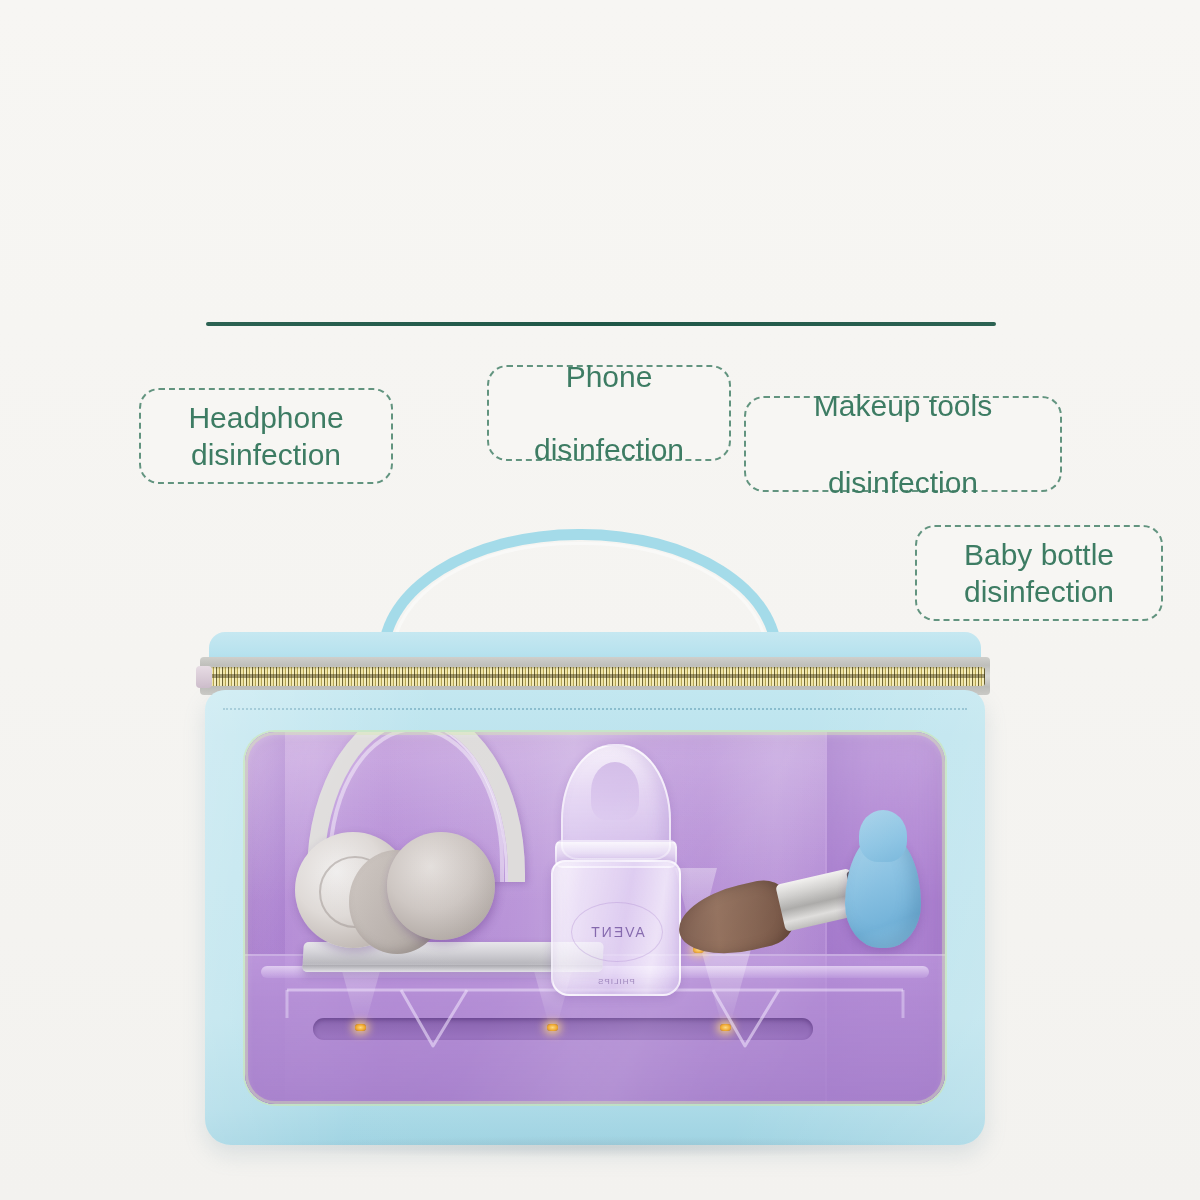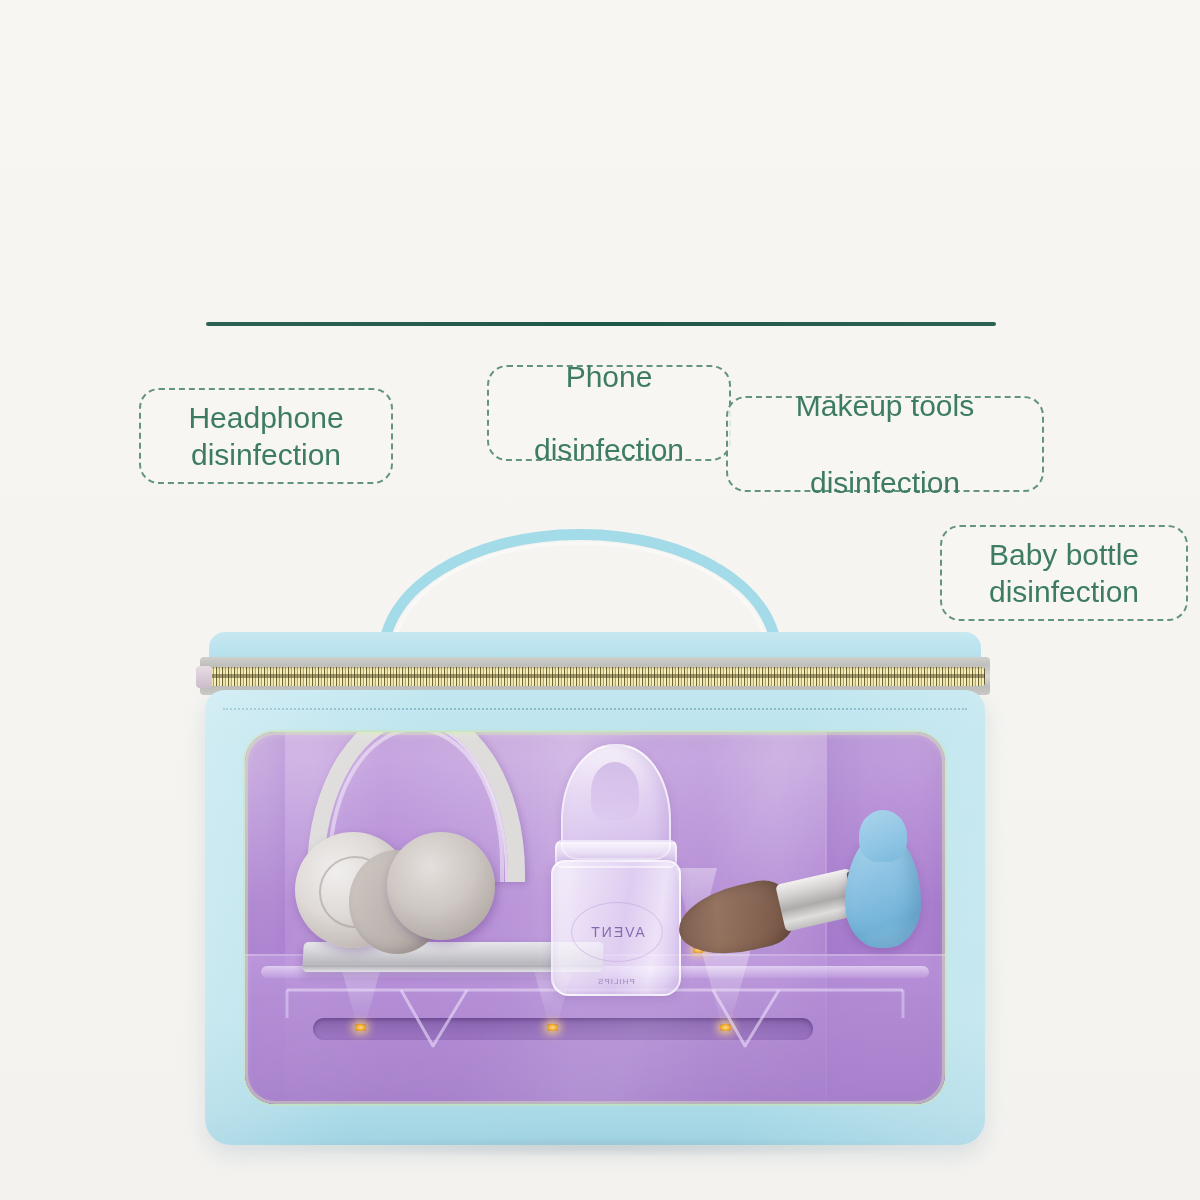--- a/index.html
+++ b/index.html
@@ -69,22 +69,22 @@
     flex-direction: column;
     align-items: center;
     justify-content: center;
     padding: 6px 14px;
     z-index: 40;
   }
   .badge span { display: block; white-space: nowrap; }
 
   #badge-headphone  { left: 139px; top: 388px;  width: 254px; height: 96px; text-align: center; }
   #badge-phone      { left: 487px; top: 365px;  width: 244px; height: 96px; gap: 36px; }
-  #badge-makeup     { left: 726px; top: 396px;  width: 318px; height: 96px; gap: 40px; }
-  #badge-bottle     { left: 940px; top: 525px;  width: 248px; height: 96px; }
+  #badge-makeup     { left: 744px; top: 396px;  width: 318px; height: 96px; gap: 40px; }
+  #badge-bottle     { left: 915px; top: 525px;  width: 248px; height: 96px; }
 
   
   #bag-wrap {
     position: absolute;
     left: 0;
     top: 520px;
     width: 1200px;
     height: 660px;
   }
 

